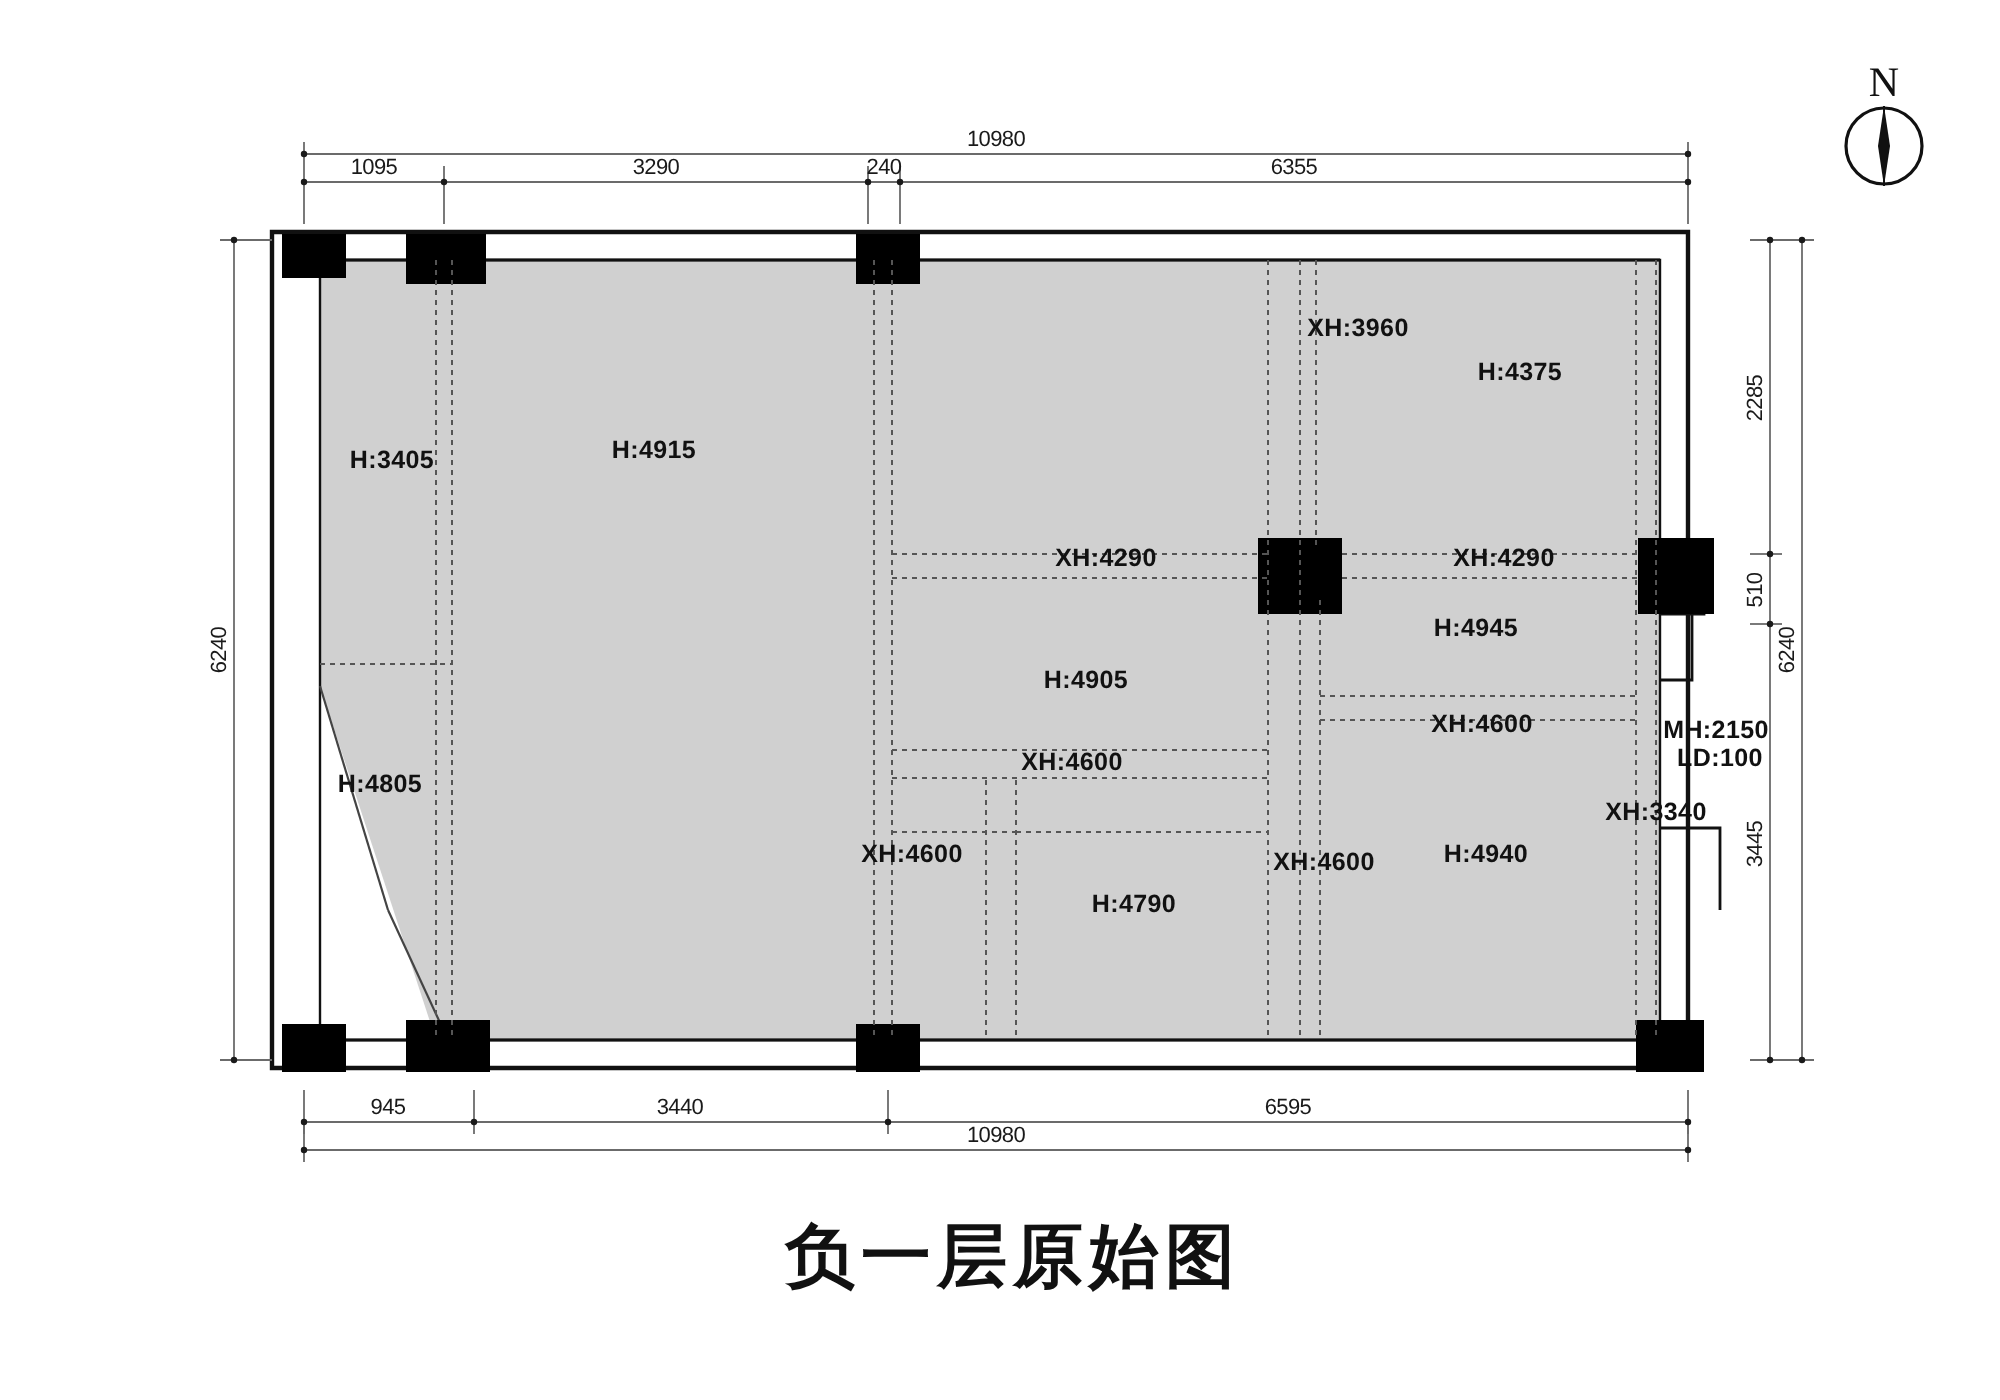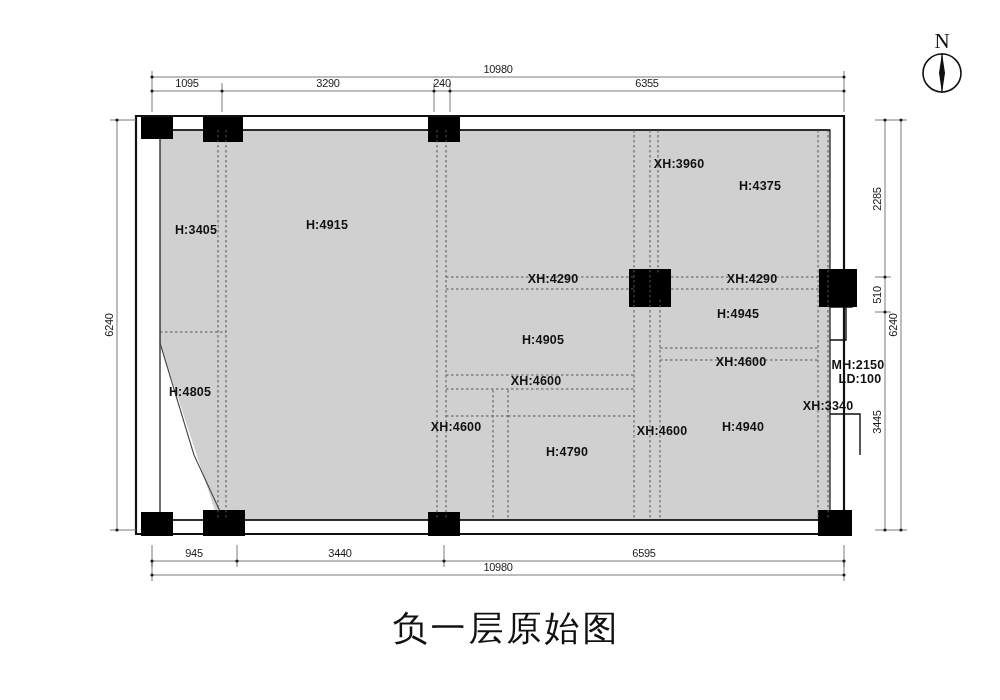--- a/index.html
+++ b/index.html
@@ -49,21 +49,21 @@
   #title-block {
     position: absolute;
     left: 0;
     top: 605px;
     width: 1000px;
     text-align: center;
   }
   #title-text {
     font-family: "DejaVu Sans", sans-serif;
     font-size: 35px;
-    font-weight: 400;
+    font-weight: 700;
     color: #111111;
     letter-spacing: 3px;
     margin-left: 13px;
   }
 </style>
 </head>
 <body>
 
 <div id="page">
 

